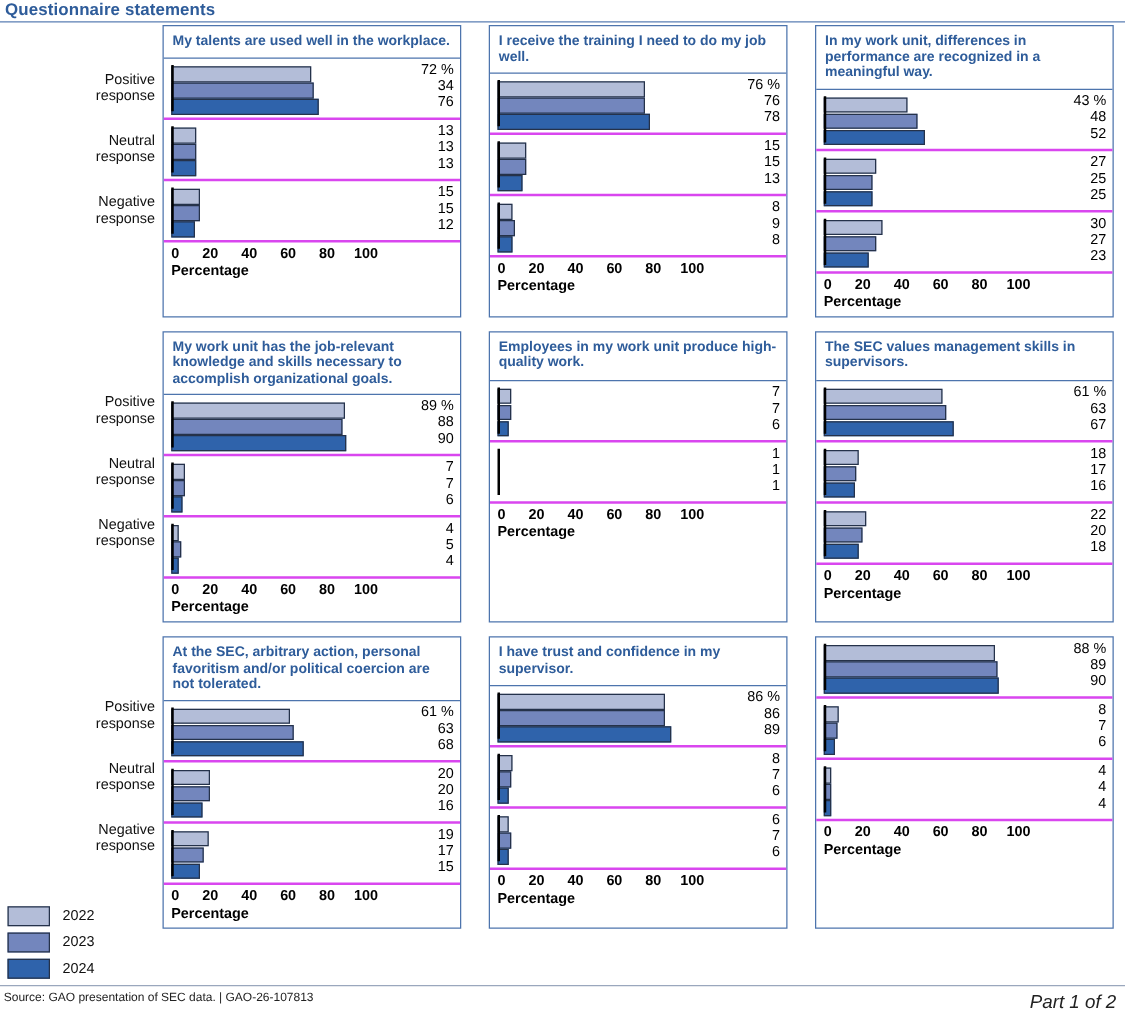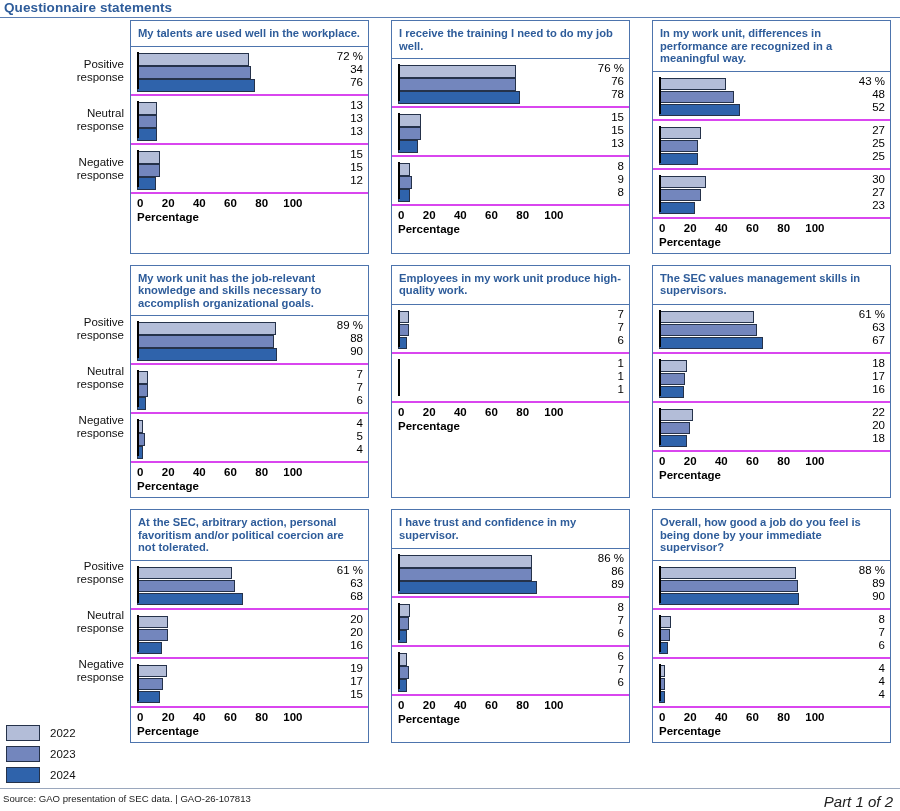--- a/index.html
+++ b/index.html
@@ -666,21 +666,20 @@
             <div class="tick" style="left: 16.6667%;">20</div>
             <div class="tick" style="left: 33.3333%;">40</div>
             <div class="tick" style="left: 50%;">60</div>
             <div class="tick" style="left: 66.6667%;">80</div>
             <div class="tick" style="left: 83.3333%;">100</div>
           </div>
           <div class="axis-label">Percentage</div>
         </div>
       </div>
       <div class="panel">
-        <div class="panel-title h3">Overall, how good a job do you feel is being done by your immediate supervisor?</div>
         <div class="group">
           <div class="plotarea">
             <div class="bar b0" style="left: 0px; width: 73.3333%; background: rgb(179, 189, 216);"></div>
             <div class="bar b1" style="left: 0px; width: 74.1667%; background: rgb(115, 134, 189);"></div>
             <div class="bar b2" style="left: 0px; width: 75%; background: rgb(47, 99, 171);"></div>
             <div class="zeroline"></div>
           </div>
           <div class="vals">
             <div class="pct">88 %</div>
             <div class="pct">89</div>

